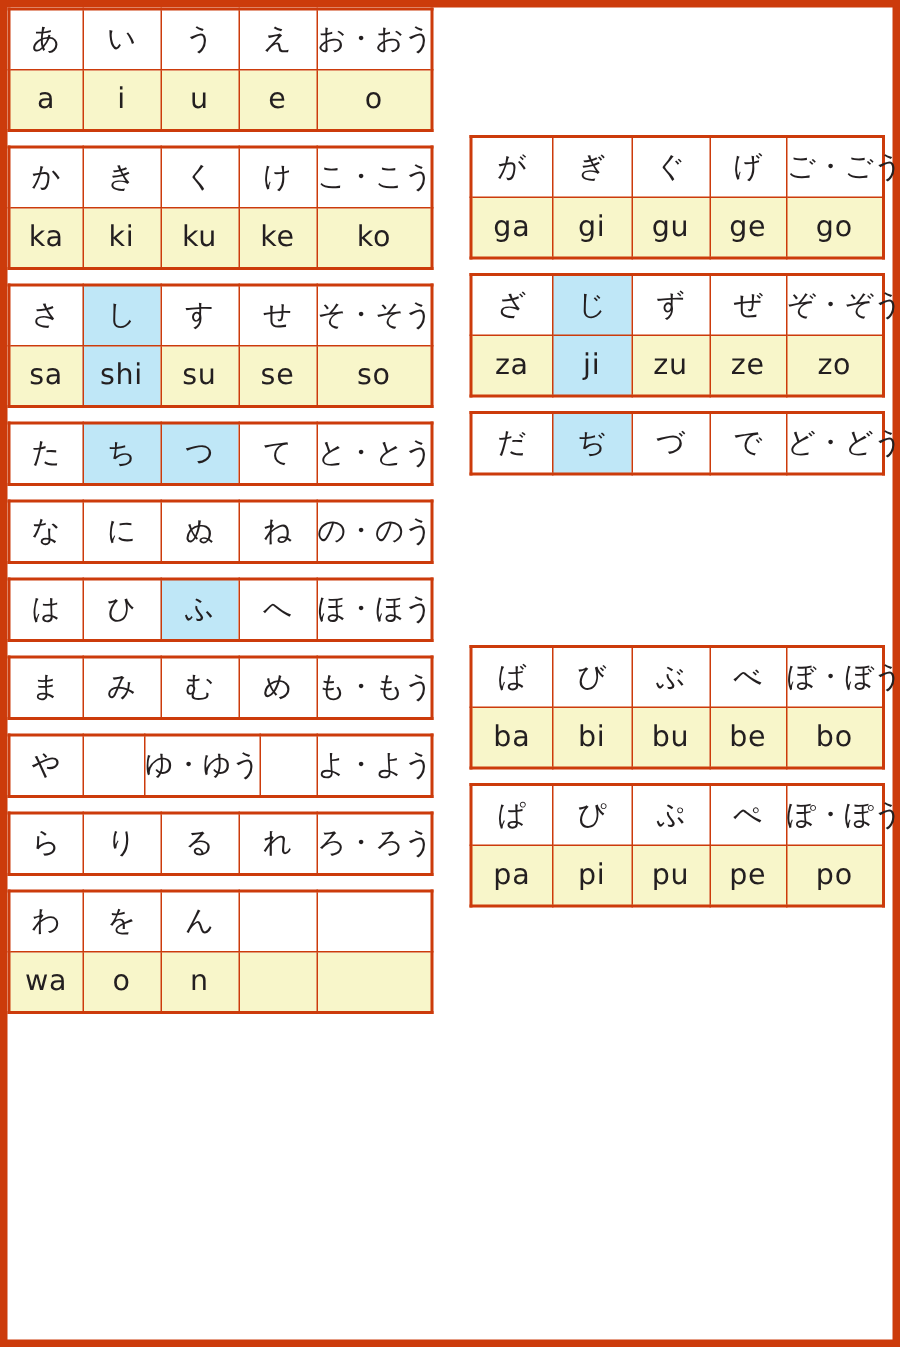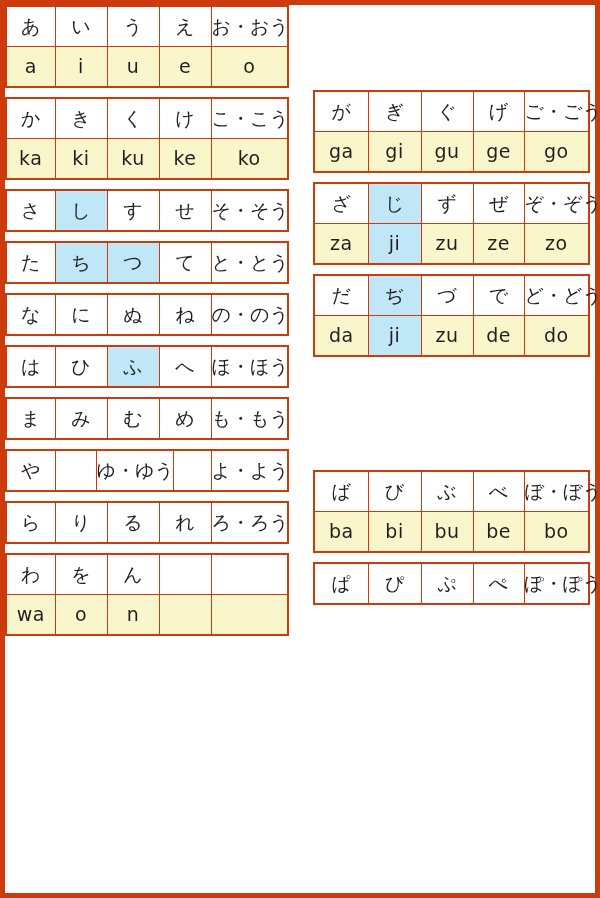--- a/index.html
+++ b/index.html
@@ -154,20 +154,27 @@
               <col style="width: 77px;">
             </colgroup>
             <tbody>
               <tr class="row-kana">
                 <td>さ</td>
                 <td class="hl">し</td>
                 <td>す</td>
                 <td>せ</td>
                 <td>そ・そう</td>
               </tr>
+              <tr class="row-romaji">
+                <td>sa</td>
+                <td class="hl">shi</td>
+                <td>su</td>
+                <td>se</td>
+                <td>so</td>
+              </tr>
             </tbody>
           </table>
         </div>
         <div class="tbl-wrap">
           <table class="kana-table">
             <colgroup>
               <col style="width: 49px;">
               <col style="width: 52px;">
               <col style="width: 52px;">
               <col style="width: 52px;">
@@ -379,27 +386,20 @@
               <col style="width: 65px;">
             </colgroup>
             <tbody>
               <tr class="row-kana">
                 <td>だ</td>
                 <td class="hl">ぢ</td>
                 <td>づ</td>
                 <td>で</td>
                 <td>ど・どう</td>
               </tr>
-              <tr class="row-romaji">
-                <td>da</td>
-                <td class="hl">ji</td>
-                <td>zu</td>
-                <td>de</td>
-                <td>do</td>
-              </tr>
             </tbody>
           </table>
         </div>
         <div style="height: 104px;"></div>
         <div class="tbl-wrap">
           <table class="kana-table">
             <colgroup>
               <col style="width: 54px;">
               <col style="width: 53px;">
               <col style="width: 52px;">
@@ -434,19 +434,26 @@
               <col style="width: 65px;">
             </colgroup>
             <tbody>
               <tr class="row-kana">
                 <td>ぱ</td>
                 <td>ぴ</td>
                 <td>ぷ</td>
                 <td>ぺ</td>
                 <td>ぽ・ぽう</td>
               </tr>
+              <tr class="row-romaji">
+                <td>pa</td>
+                <td>pi</td>
+                <td>pu</td>
+                <td>pe</td>
+                <td>po</td>
+              </tr>
             </tbody>
           </table>
         </div>
       </div>
 
   </div>
 </div>
 
 </body></html>

